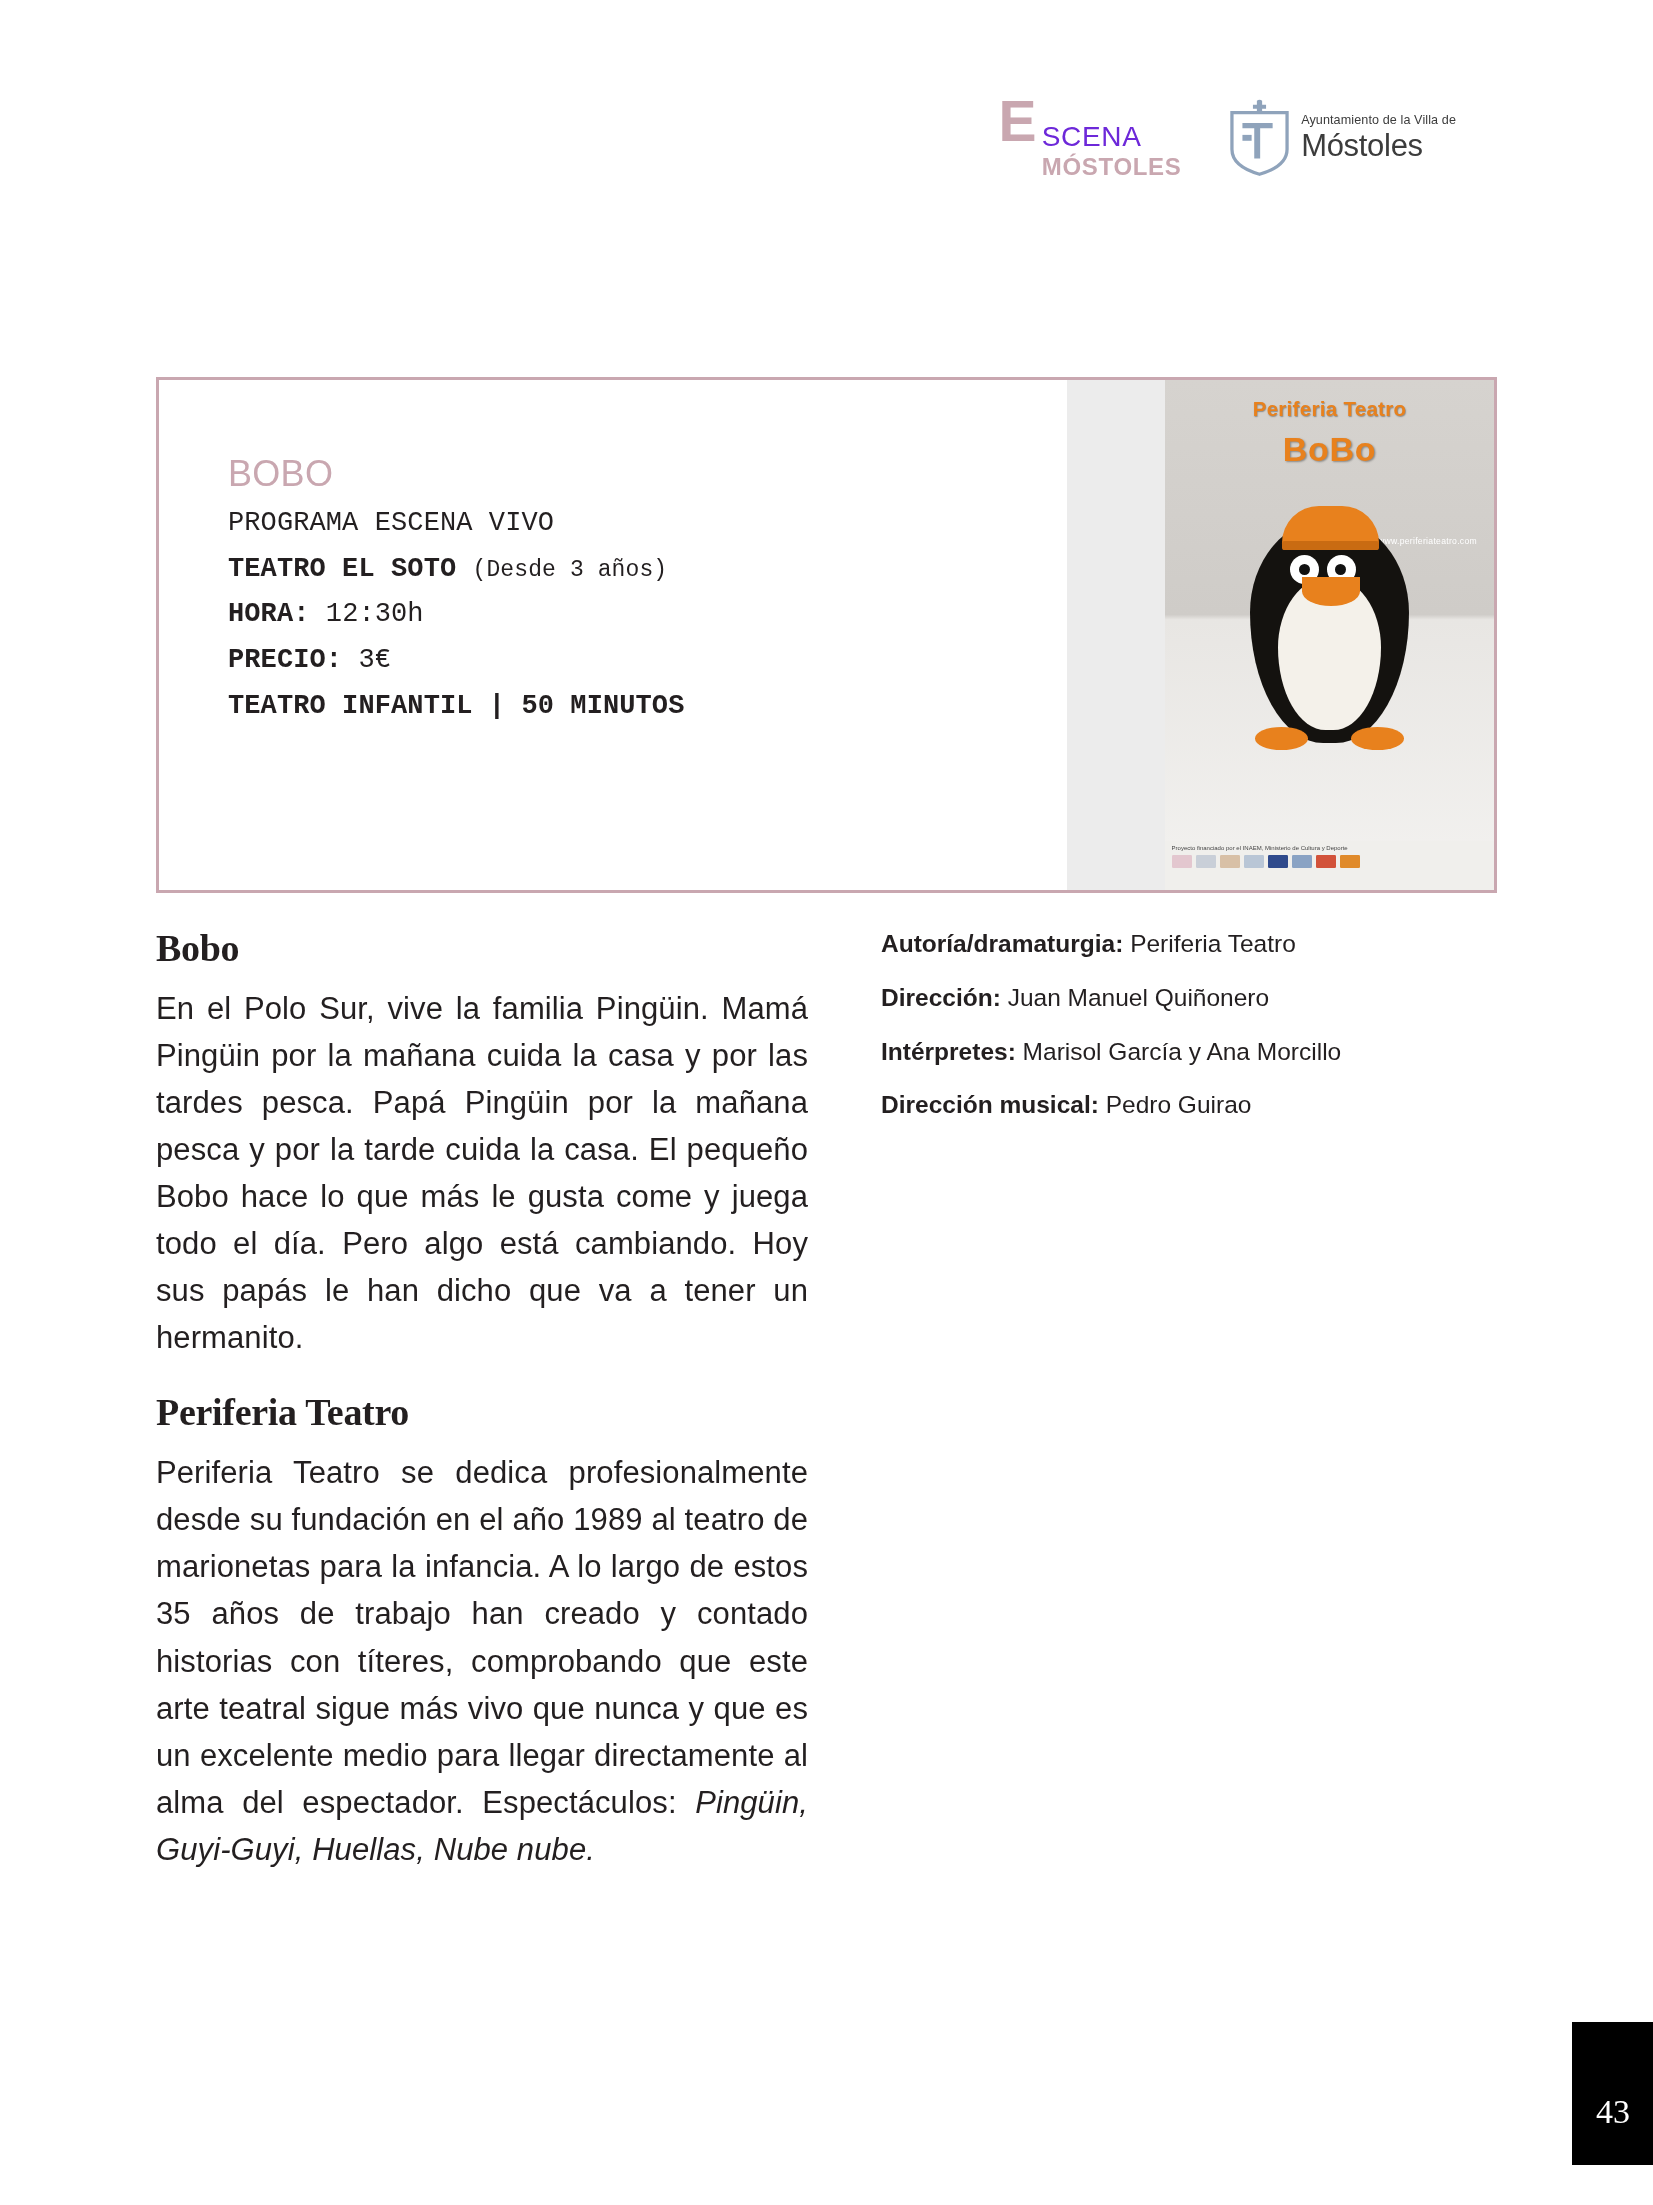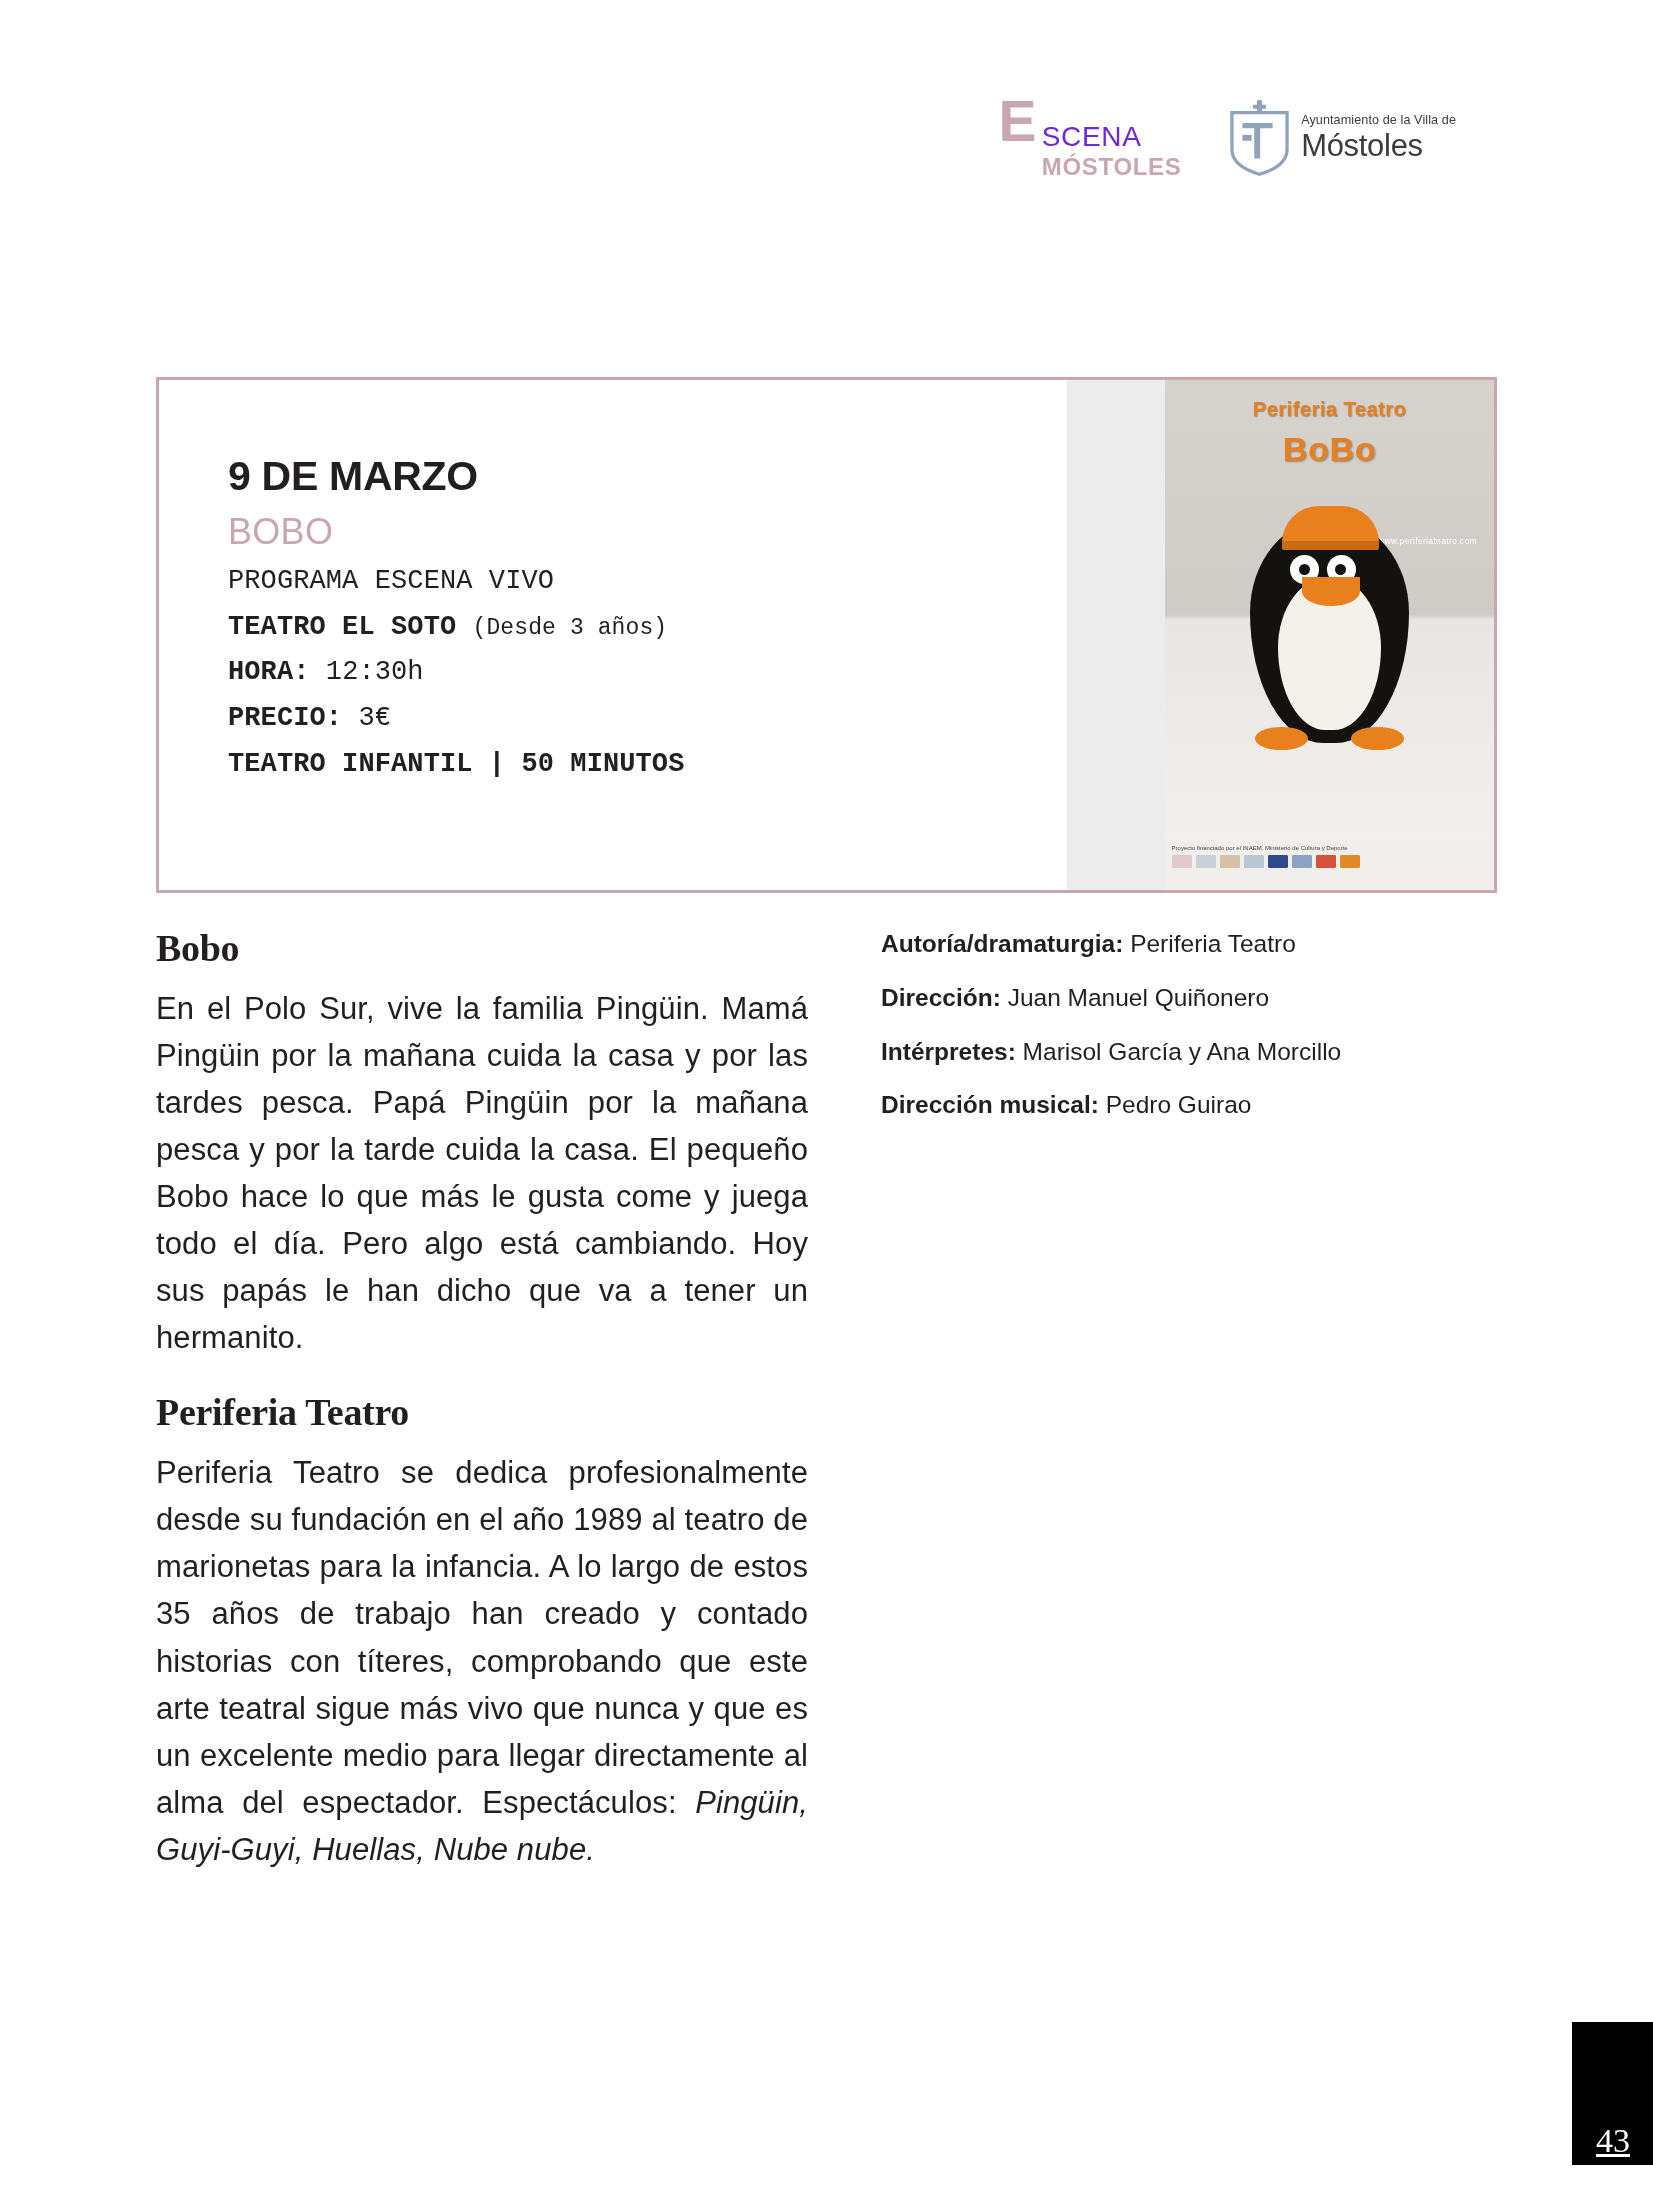--- a/index.html
+++ b/index.html
@@ -327,23 +327,22 @@
     position: absolute;
     right: 0;
     bottom: 40px;
     width: 82px;
     height: 143px;
     background: #000000;
     color: #ffffff;
     display: flex;
     align-items: flex-end;
     justify-content: center;
-    padding-bottom: 7px;
+    padding-bottom: 36px;
     box-sizing: border-box;
-    text-decoration: underline;
   }
   .page-tab span {
     font-family: "Liberation Serif", serif;
     font-size: 34px;
     line-height: 1;
   }
 </style>
 </head>
 <body>
 
@@ -369,21 +368,20 @@
     <div class="ayto-text">
       <div class="ayto-line1">Ayuntamiento de la Villa de</div>
       <div class="ayto-line2">Móstoles</div>
     </div>
   </div>
 </div>
 
 <div class="event-card">
 
   <div class="event-info">
-    <h1 class="event-date">9 DE MARZO</h1>
     <div class="event-title">BOBO</div>
     <div class="event-line">PROGRAMA ESCENA VIVO</div>
     <div class="event-line">
       <b>TEATRO EL SOTO</b>
       <span class="small">(Desde 3 años)</span>
     </div>
     <div class="event-line">
       <b>HORA:</b>
       <span>12:30h</span>
     </div>

